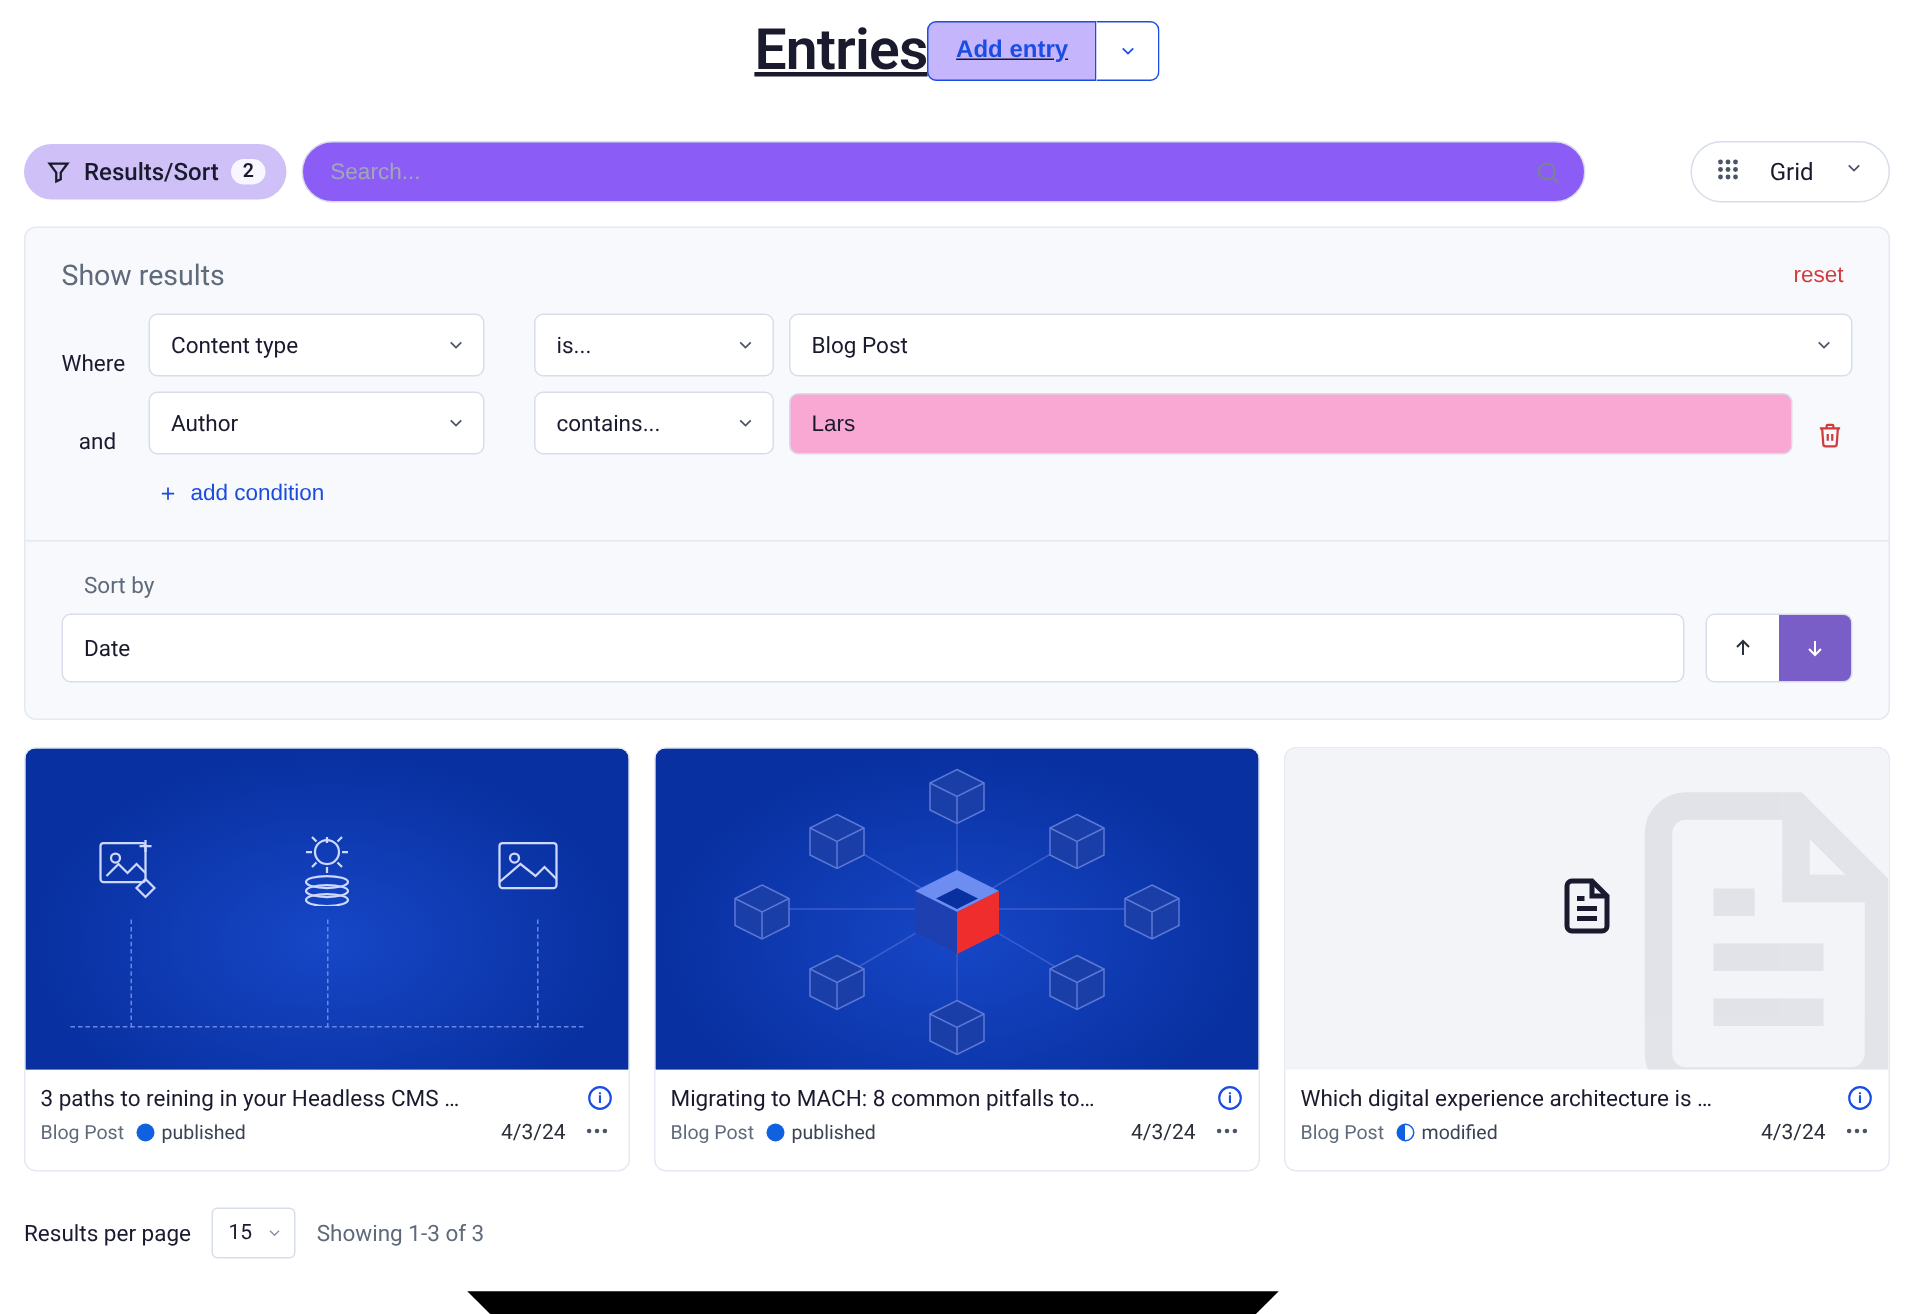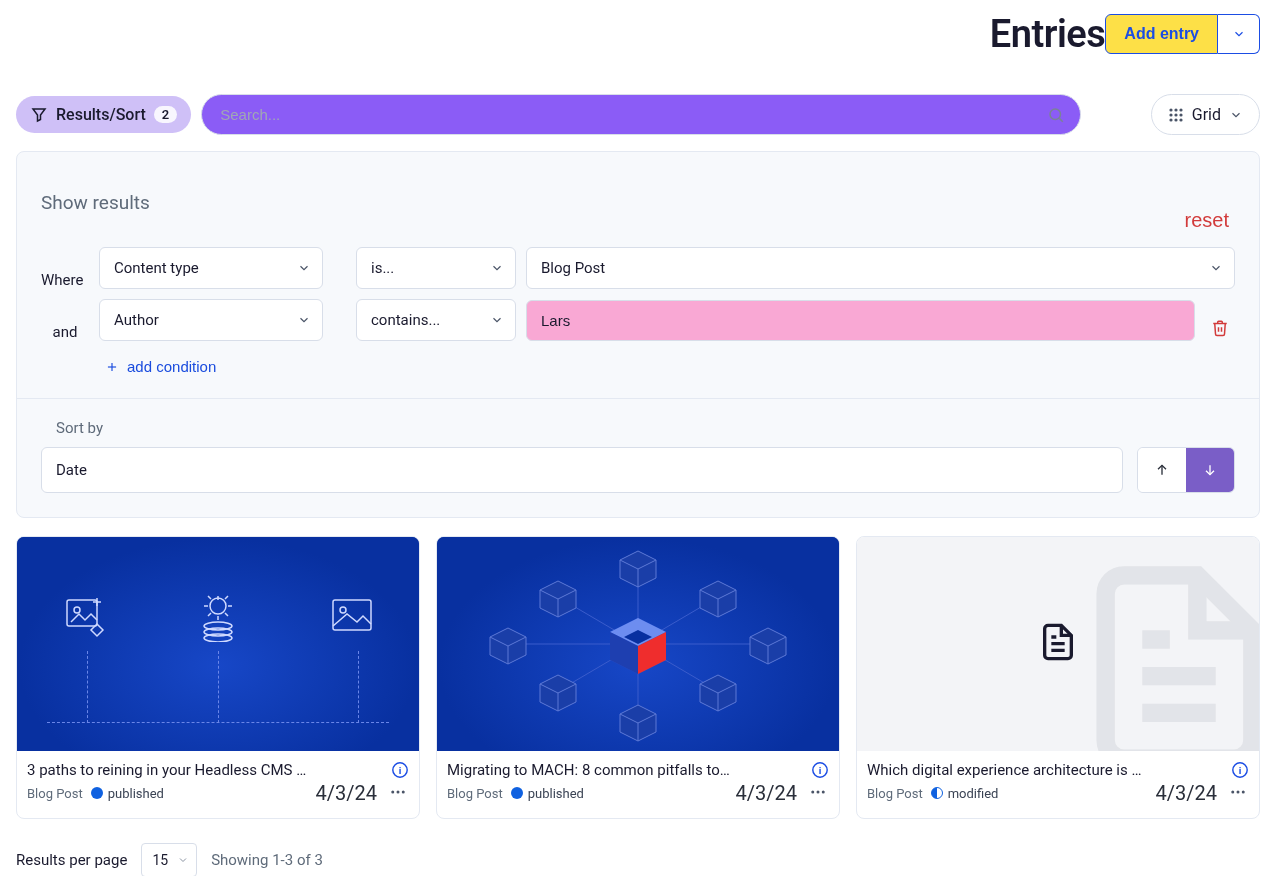--- a/index.html
+++ b/index.html
@@ -13,42 +13,42 @@
     --pill:#cfc0f7;
     --pill-text:#1a1a2e;
     --purple:#7a5ec7;
     --red:#d23b3b;
     --status-pub:#0f61e0;
     --status-mod:#0f61e0;
   }
   *{box-sizing:border-box;}
   html,body{margin:0;padding:0;font-family:-apple-system,BlinkMacSystemFont,"Segoe UI",Roboto,Helvetica,Arial,sans-serif;color:var(--text);background:#fff;}
   .page{width:1276px;min-height:876px;padding:12px 16px 40px 16px;}
-  .header{display:flex;align-items:center;justify-content:flex-end;}
+  .header{display:flex;align-items:center;justify-content:center;text-decoration:underline;}
   .page-title{font-size:38px;font-weight:600;letter-spacing:-0.5px;}
   .add-btn{display:flex;}
-  .add-btn-main{border:1.5px solid var(--blue);color:var(--blue);background:#fde047;border-radius:6px 0 0 6px;padding:10px 18px;font-size:16px;font-weight:600;cursor:pointer;}
+  .add-btn-main{border:1.5px solid var(--blue);color:var(--blue);background:#c4b5fd;border-radius:6px 0 0 6px;padding:10px 18px;font-size:16px;font-weight:600;cursor:pointer;}
   .add-btn-caret{display:flex;align-items:center;justify-content:center;border:1.5px solid var(--blue);border-left:none;background:#fff;border-radius:0 6px 6px 0;width:42px;cursor:pointer;}
   .caret-down{width:14px;height:14px;stroke:var(--blue);stroke-width:2;fill:none;}
   .toolbar{display:flex;align-items:center;gap:10px;margin-top:38px;}
   .filter-pill{display:flex;align-items:center;gap:8px;background:var(--pill);border-radius:999px;padding:9px 14px;color:var(--pill-text);font-weight:500;cursor:pointer;}
   .filter-pill svg{width:18px;height:18px;stroke:var(--pill-text);fill:none;stroke-width:2;}
   .filter-badge{background:rgba(255,255,255,.85);border-radius:999px;padding:1px 8px;font-size:13px;font-weight:600;}
   .search{flex:1;position:relative;}
   .search input{width:100%;border:1px solid var(--border);border-radius:999px;padding:11px 44px 11px 18px;font-size:15px;color:var(--text);background:#8b5cf6;}
   .search input::placeholder{color:#a0a8b4;}
   .search .search-icon{position:absolute;right:16px;top:50%;transform:translateY(-50%);width:18px;height:18px;stroke:#7a8396;fill:none;stroke-width:2;}
-  .view-toggle{display:flex;align-items:center;gap:8px;border:1px solid var(--border);border-radius:999px;padding:10px 16px;cursor:pointer;margin-left:60px;}
+  .view-toggle{display:flex;align-items:flex-start;gap:20px;border:1px solid var(--border);border-radius:999px;padding:10px 16px;cursor:pointer;margin-left:60px;}
   .view-toggle .grid-icon{width:16px;height:16px;fill:#4a5467;}
   .view-toggle .chev{width:14px;height:14px;stroke:#4a5467;stroke-width:2;fill:none;}
   .panel{border:1px solid var(--border-light);border-radius:8px;margin-top:16px;background:var(--panel);}
   .filter-section{padding:20px 24px 20px 24px;border-bottom:1px solid var(--border-light);}
   .filter-head{display:flex;justify-content:space-between;align-items:center;margin-bottom:14px;}
   .filter-head-label{color:var(--muted);font-size:19px;}
-  .reset{color:var(--red);font-size:20px;border:none;background:none;cursor:pointer;margin-top:36px;}
+  .reset{color:var(--red);font-size:15px;border:none;background:none;cursor:pointer;}
   .cond-row{display:flex;align-items:flex-end;gap:10px;margin-bottom:10px;}
   .cond-conn{width:48px;text-align:left;color:var(--text);font-size:15px;}
   .sel{position:relative;}
   .sel select, .sel .select-box{
     appearance:none;-webkit-appearance:none;
     border:1px solid var(--border);background:#fff;border-radius:6px;
     padding:11px 38px 11px 14px;font-size:15px;color:var(--text);cursor:pointer;min-width:0;
   }
   .sel.w-field .select-box{width:224px;}
   .sel.w-op .select-box{width:160px;margin-left:23px;}
@@ -80,21 +80,21 @@
   .card-title{flex:1;font-size:15px;white-space:nowrap;overflow:hidden;text-overflow:ellipsis;}
   .info-icon{width:18px;height:18px;flex:none;}
   .info-icon circle{stroke:var(--blue);fill:none;stroke-width:1.6;}
   .info-icon text{fill:var(--blue);font-size:11px;font-weight:700;}
   .card-meta-row{display:flex;align-items:center;justify-content:space-between;margin-top:2px;}
   .meta-left{display:flex;align-items:center;gap:8px;}
   .ctype{color:var(--muted);font-size:13px;}
   .status{display:flex;align-items:center;gap:5px;font-size:13px;color:#3a4354;}
   .dot{width:12px;height:12px;border-radius:50%;background:var(--status-pub);}
   .dot.half{background:linear-gradient(90deg,var(--status-mod) 0 50%, #fff 50% 100%);border:1.5px solid var(--status-mod);}
-  .card-date{font-size:20px;color:#2a2f3a;}
+  .card-date{font-size:14px;color:#2a2f3a;}
   .more-btn{border:none;background:none;cursor:pointer;color:#4a5467;padding:2px;}
   .footer{display:flex;align-items:center;gap:14px;margin-top:24px;}
   .rpp-label{font-size:15px;}
   .rpp-select{position:relative;}
   .rpp-select .select-box{border:1px solid var(--border);background:#fff;border-radius:4px;padding:8px 28px 8px 10px;font-size:14px;cursor:pointer;}
   .rpp-select .chev{position:absolute;right:8px;top:50%;transform:translateY(-50%);width:12px;height:12px;stroke:#8a93a2;stroke-width:2;fill:none;}
   .showing{color:var(--muted);font-size:15px;}
   .flex1{flex:1;}
   .meta-right{display:flex;align-items:center;gap:10px;}
   

